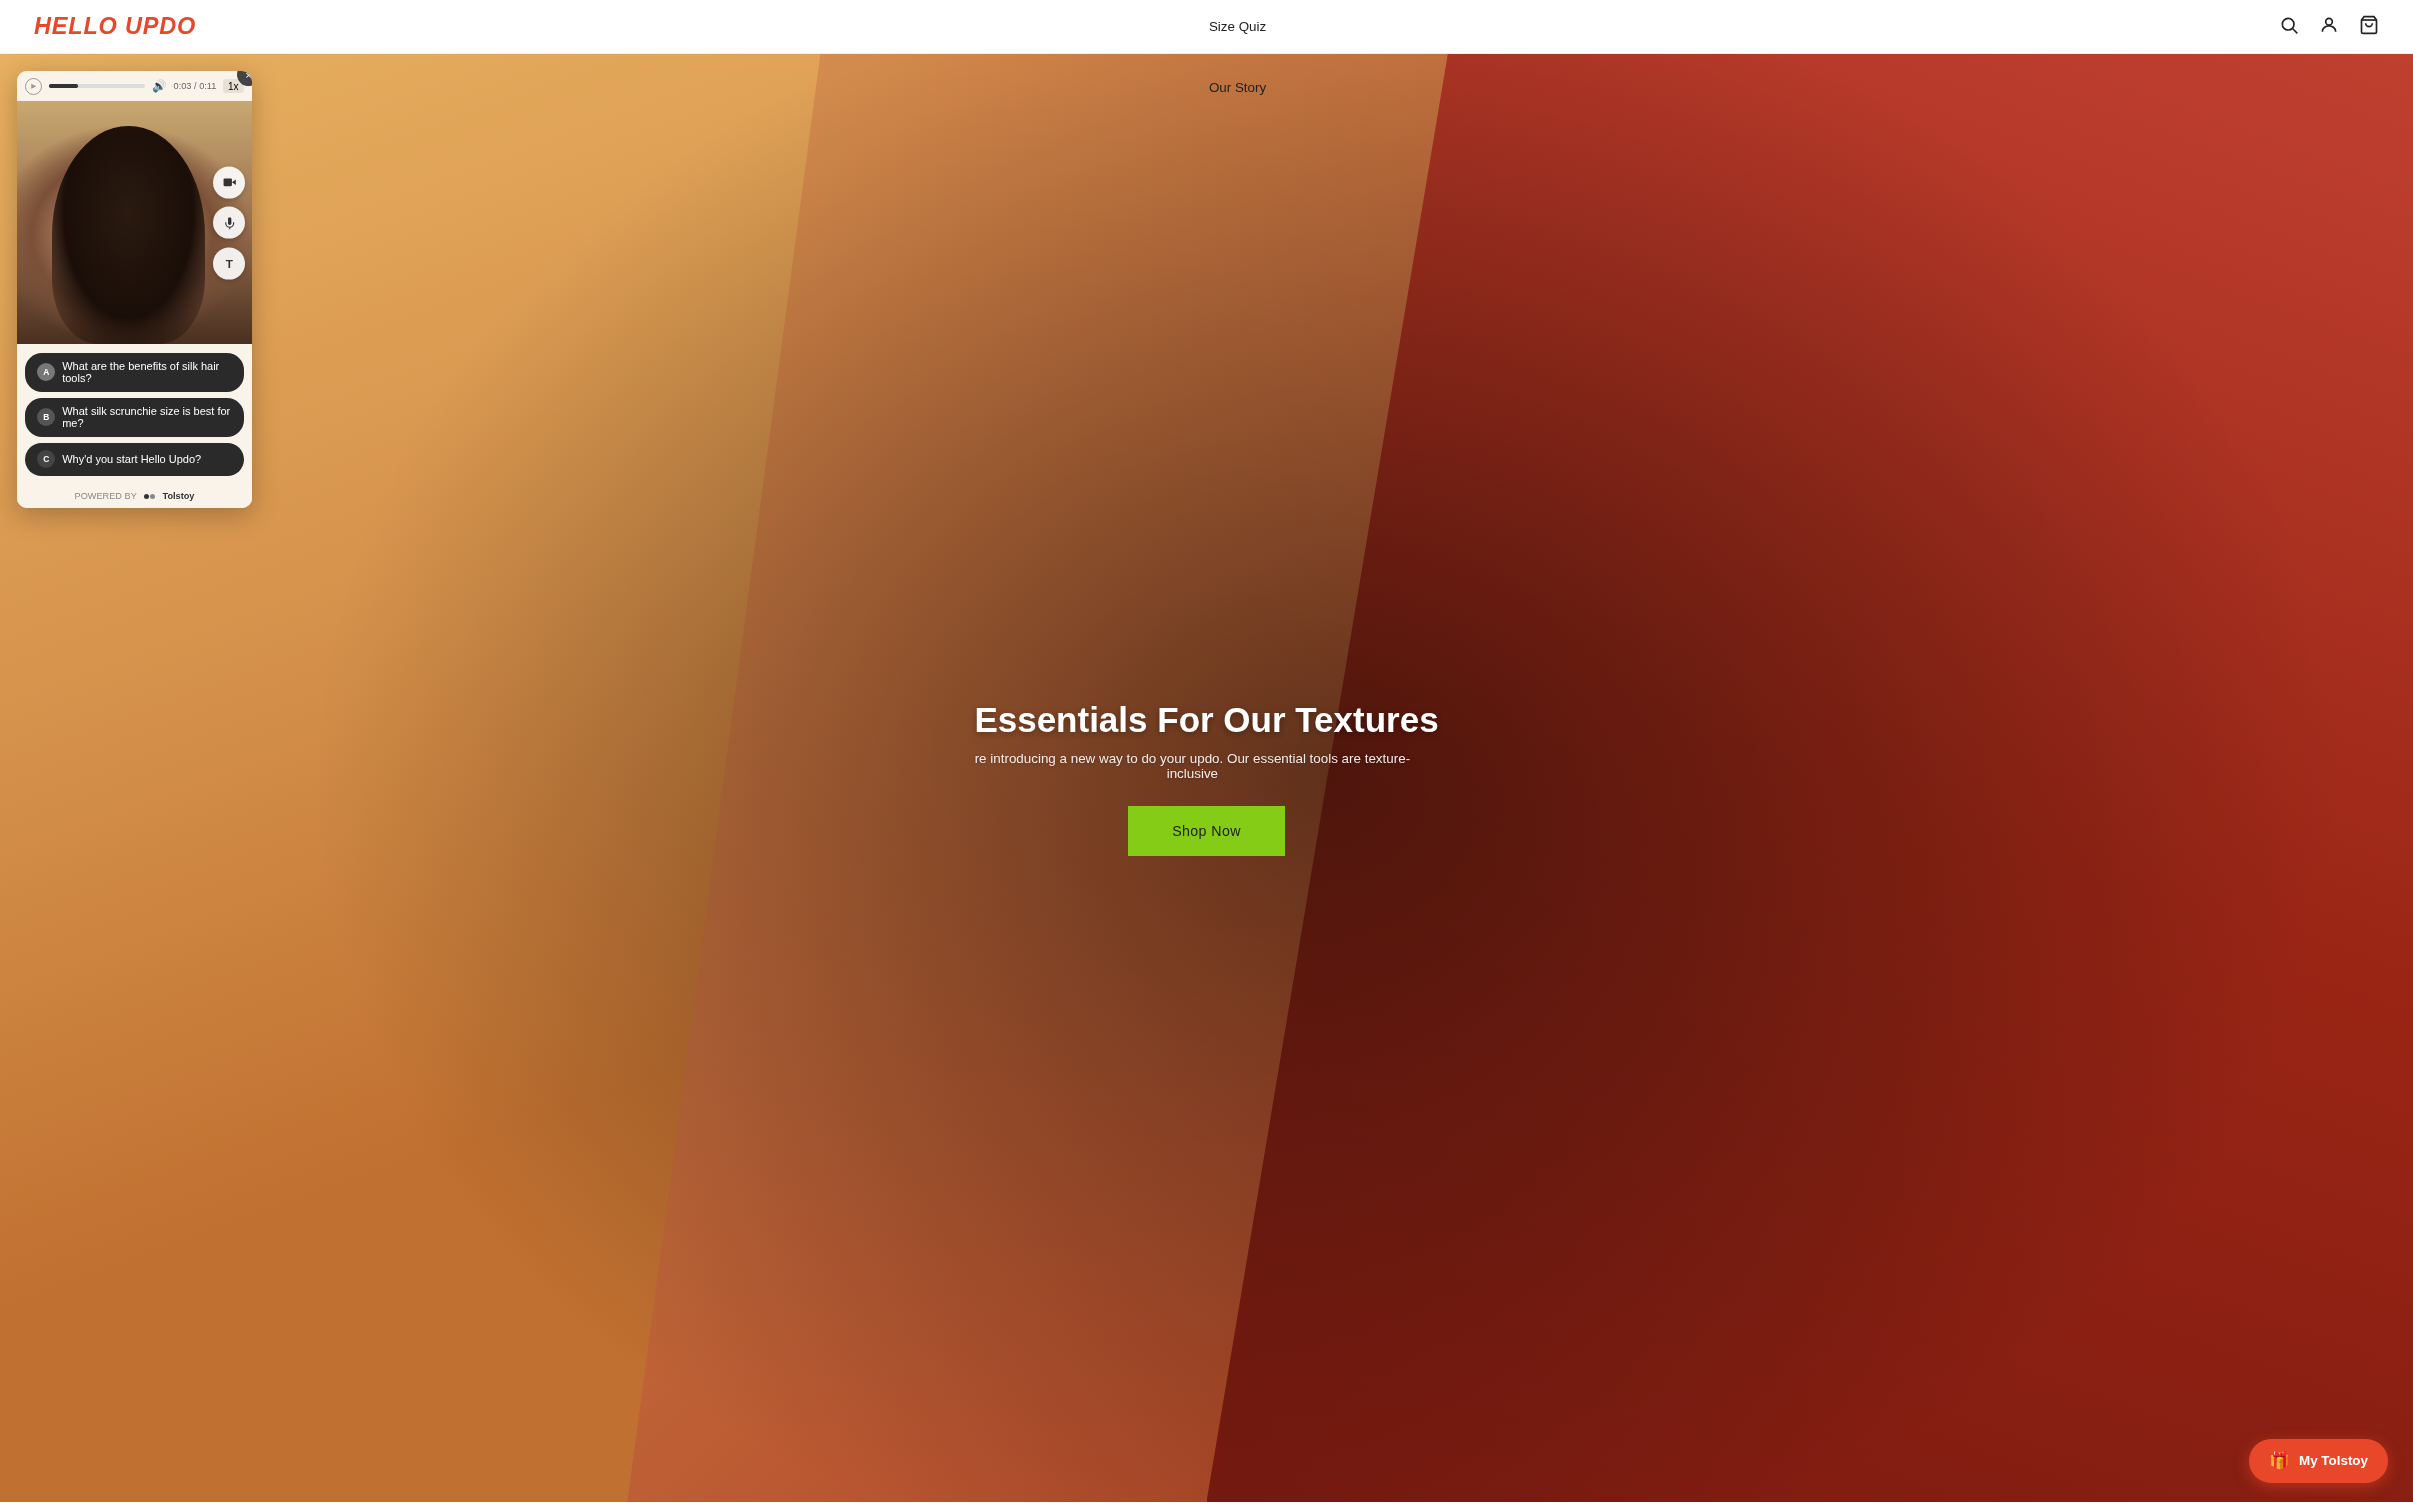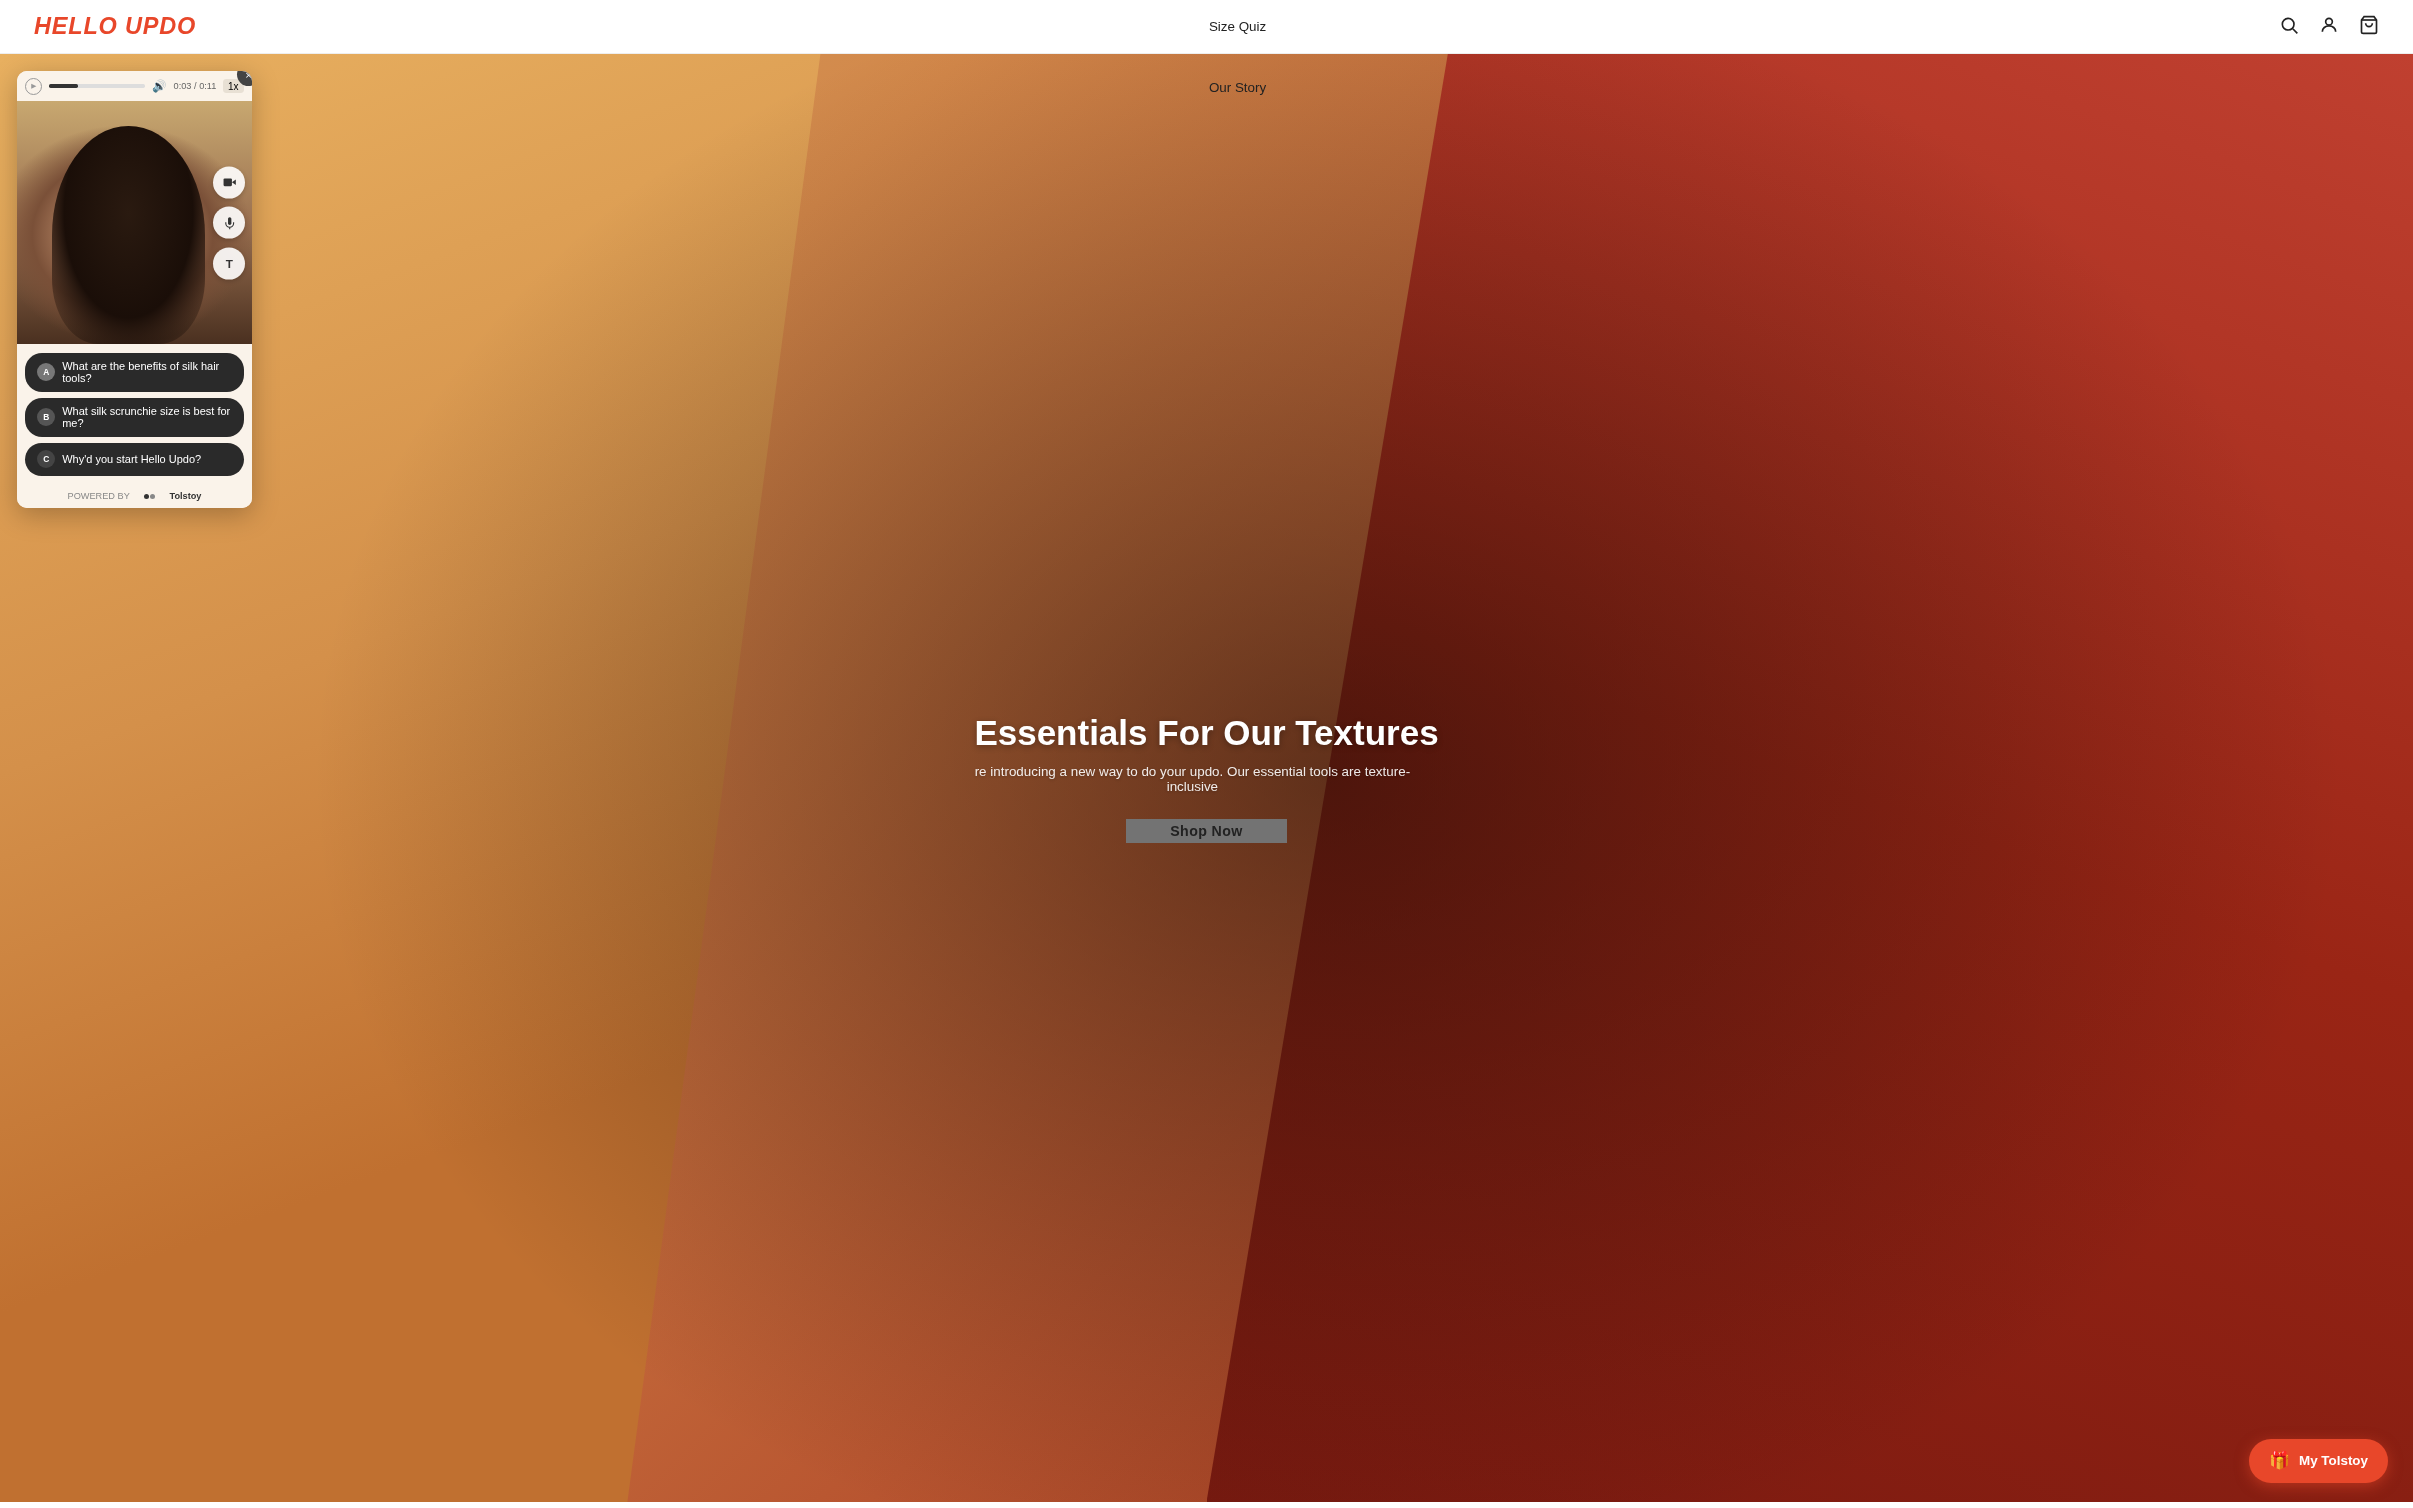--- a/index.html
+++ b/index.html
@@ -85,25 +85,25 @@
     }
     .hero-subtitle {
       font-size: 13.4px;
       margin-bottom: 25px;
       opacity: 0.9;
       max-width: 436px;
       text-shadow: 0 0.8px 3.4px rgba(0,0,0,0.3);
     }
     .hero-btn {
       display: inline-block;
-      background: #737373;
+      background: #84cc16;
       color: #222;
       font-size: 14.2px;
-      font-weight: 700;
-      padding: 4px 44px;
+      font-weight: 400;
+      padding: 17px 44px;
       border: none;
       cursor: pointer;
       letter-spacing: 0.4px;
     }
 
     
     .hero-hair-overlay {
       position: absolute;
       inset: 0;
       z-index: 1;
@@ -251,21 +251,21 @@
 
     .video-powered {
       background: #faf3ea;
       text-align: center;
       padding: 6.7px;
       font-size: 9.2px;
       color: #888;
       display: flex;
       align-items: center;
       justify-content: center;
-      gap: 14px;
+      gap: 7px;
     }
     .tolstoy-dots {
       display: inline-flex; gap: 1.7px;
     }
     .tolstoy-dot {
       width: 5px; height: 5px; border-radius: 50%;
     }
 
     
     .widget-close {

